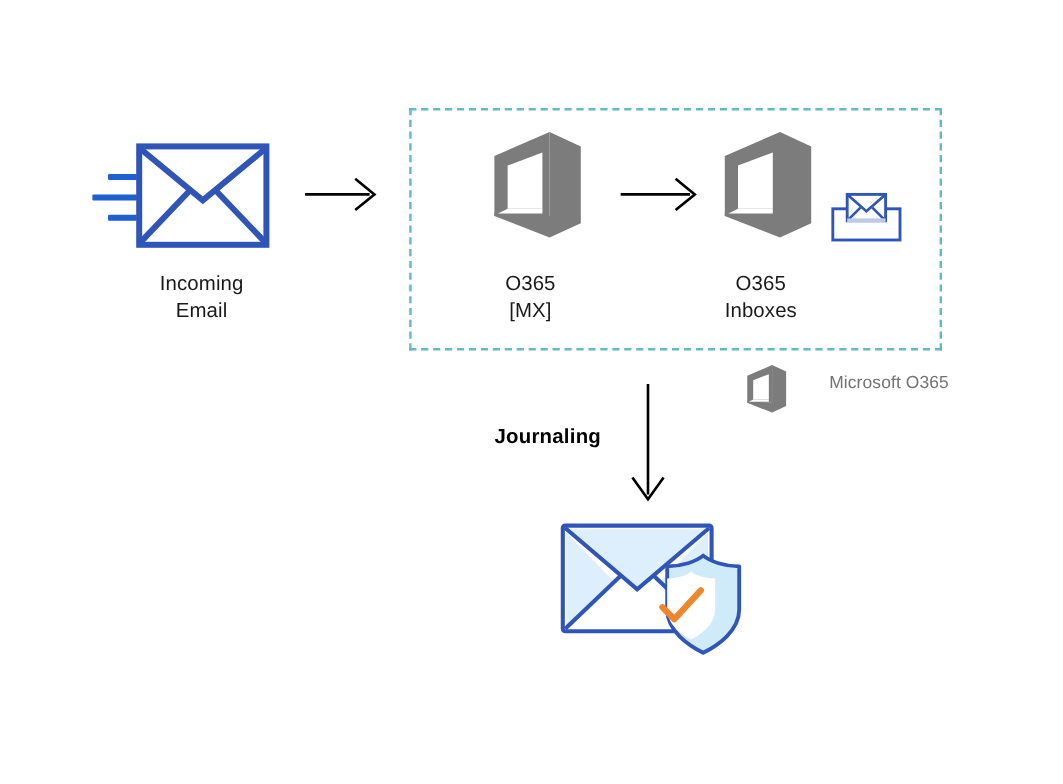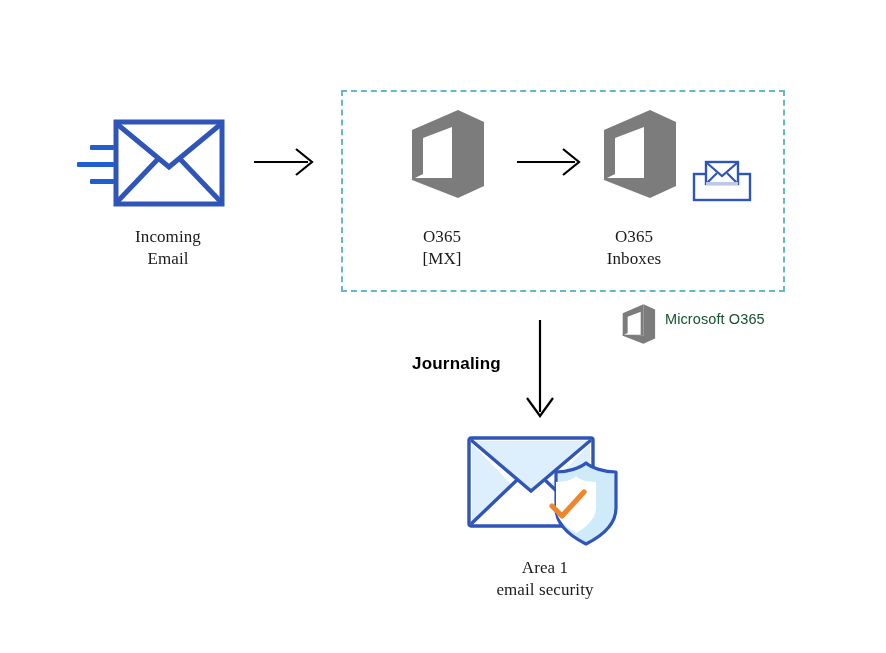--- a/index.html
+++ b/index.html
@@ -30,44 +30,44 @@
     border: 2px dashed #62b9c8;
     box-sizing: border-box;
   }
 
   
   .node-label {
     text-align: center;
     color: #1a1a1a;
     font-size: 17px;
     line-height: 22px;
-    font-family: Liberation Serif, serif;
+    font-family: Liberation Sans, sans-serif;
     white-space: pre-line;
     letter-spacing: 0.1px;
   }
   .label-incoming { left: 78px;  top: 226px; width: 180px; }
   .label-mx       { left: 356px; top: 226px; width: 172px; }
   .label-inboxes  { left: 548px; top: 226px; width: 172px; }
   .label-area1    { left: 455px; top: 557px; width: 180px; }
 
   .journaling-label {
     left: 412px;
     top: 354px;
     width: 120px;
     color: #000000;
     font-size: 17px;
     font-weight: bold;
     font-family: "Liberation Sans", sans-serif;
     letter-spacing: 0.2px;
   }
 
   .legend-text {
-    left: 665px;
+    left: 691px;
     top: 311px;
-    color: #14532d;
+    color: #737373;
     font-size: 14.5px;
     font-family: "Liberation Sans", sans-serif;
     letter-spacing: 0.1px;
     white-space: nowrap;
   }
 
   
   .svg-holder { line-height: 0; }
   .icon-incoming-env { left: 113px; top: 119px; }
   .speedlines       { left: 76px;  top: 143px; }
@@ -193,16 +193,14 @@
                C160 92 142 104 130 110 C118 104 100 92 100 74 Z" transform="translate(-10,0)" fill="#cfeaf8" stroke="#2f55b8" stroke-width="3.2" stroke-linejoin="round"></path>
       <path d="M108 47 C117 47 126 44 120 40.5 C126 44 135 47 144 47 L144 72
                C144 85 131 93 120 98 C109 93 96 85 96 72 L96 47 Z" transform="translate(-10,0)" fill="#ffffff" opacity="0"></path>
       <path d="M100 48 C109 48 118 45 120 42 C122 45 131 48 140 48 L140 73
                C140 86 129 94 120 99 C111 94 100 86 100 73 Z" transform="translate(-10,0)" fill="#ffffff"></path>
 
       <polyline points="96,72 106,82 128,58" transform="translate(-10,0)" fill="none" stroke="#f0852a" stroke-width="5.2" stroke-linecap="round" stroke-linejoin="round"></polyline>
     </svg>
   </div>
 
-  <div class="abs node-label label-area1">Area 1
-email security</div>
 
 </div>
 
 </body></html>

